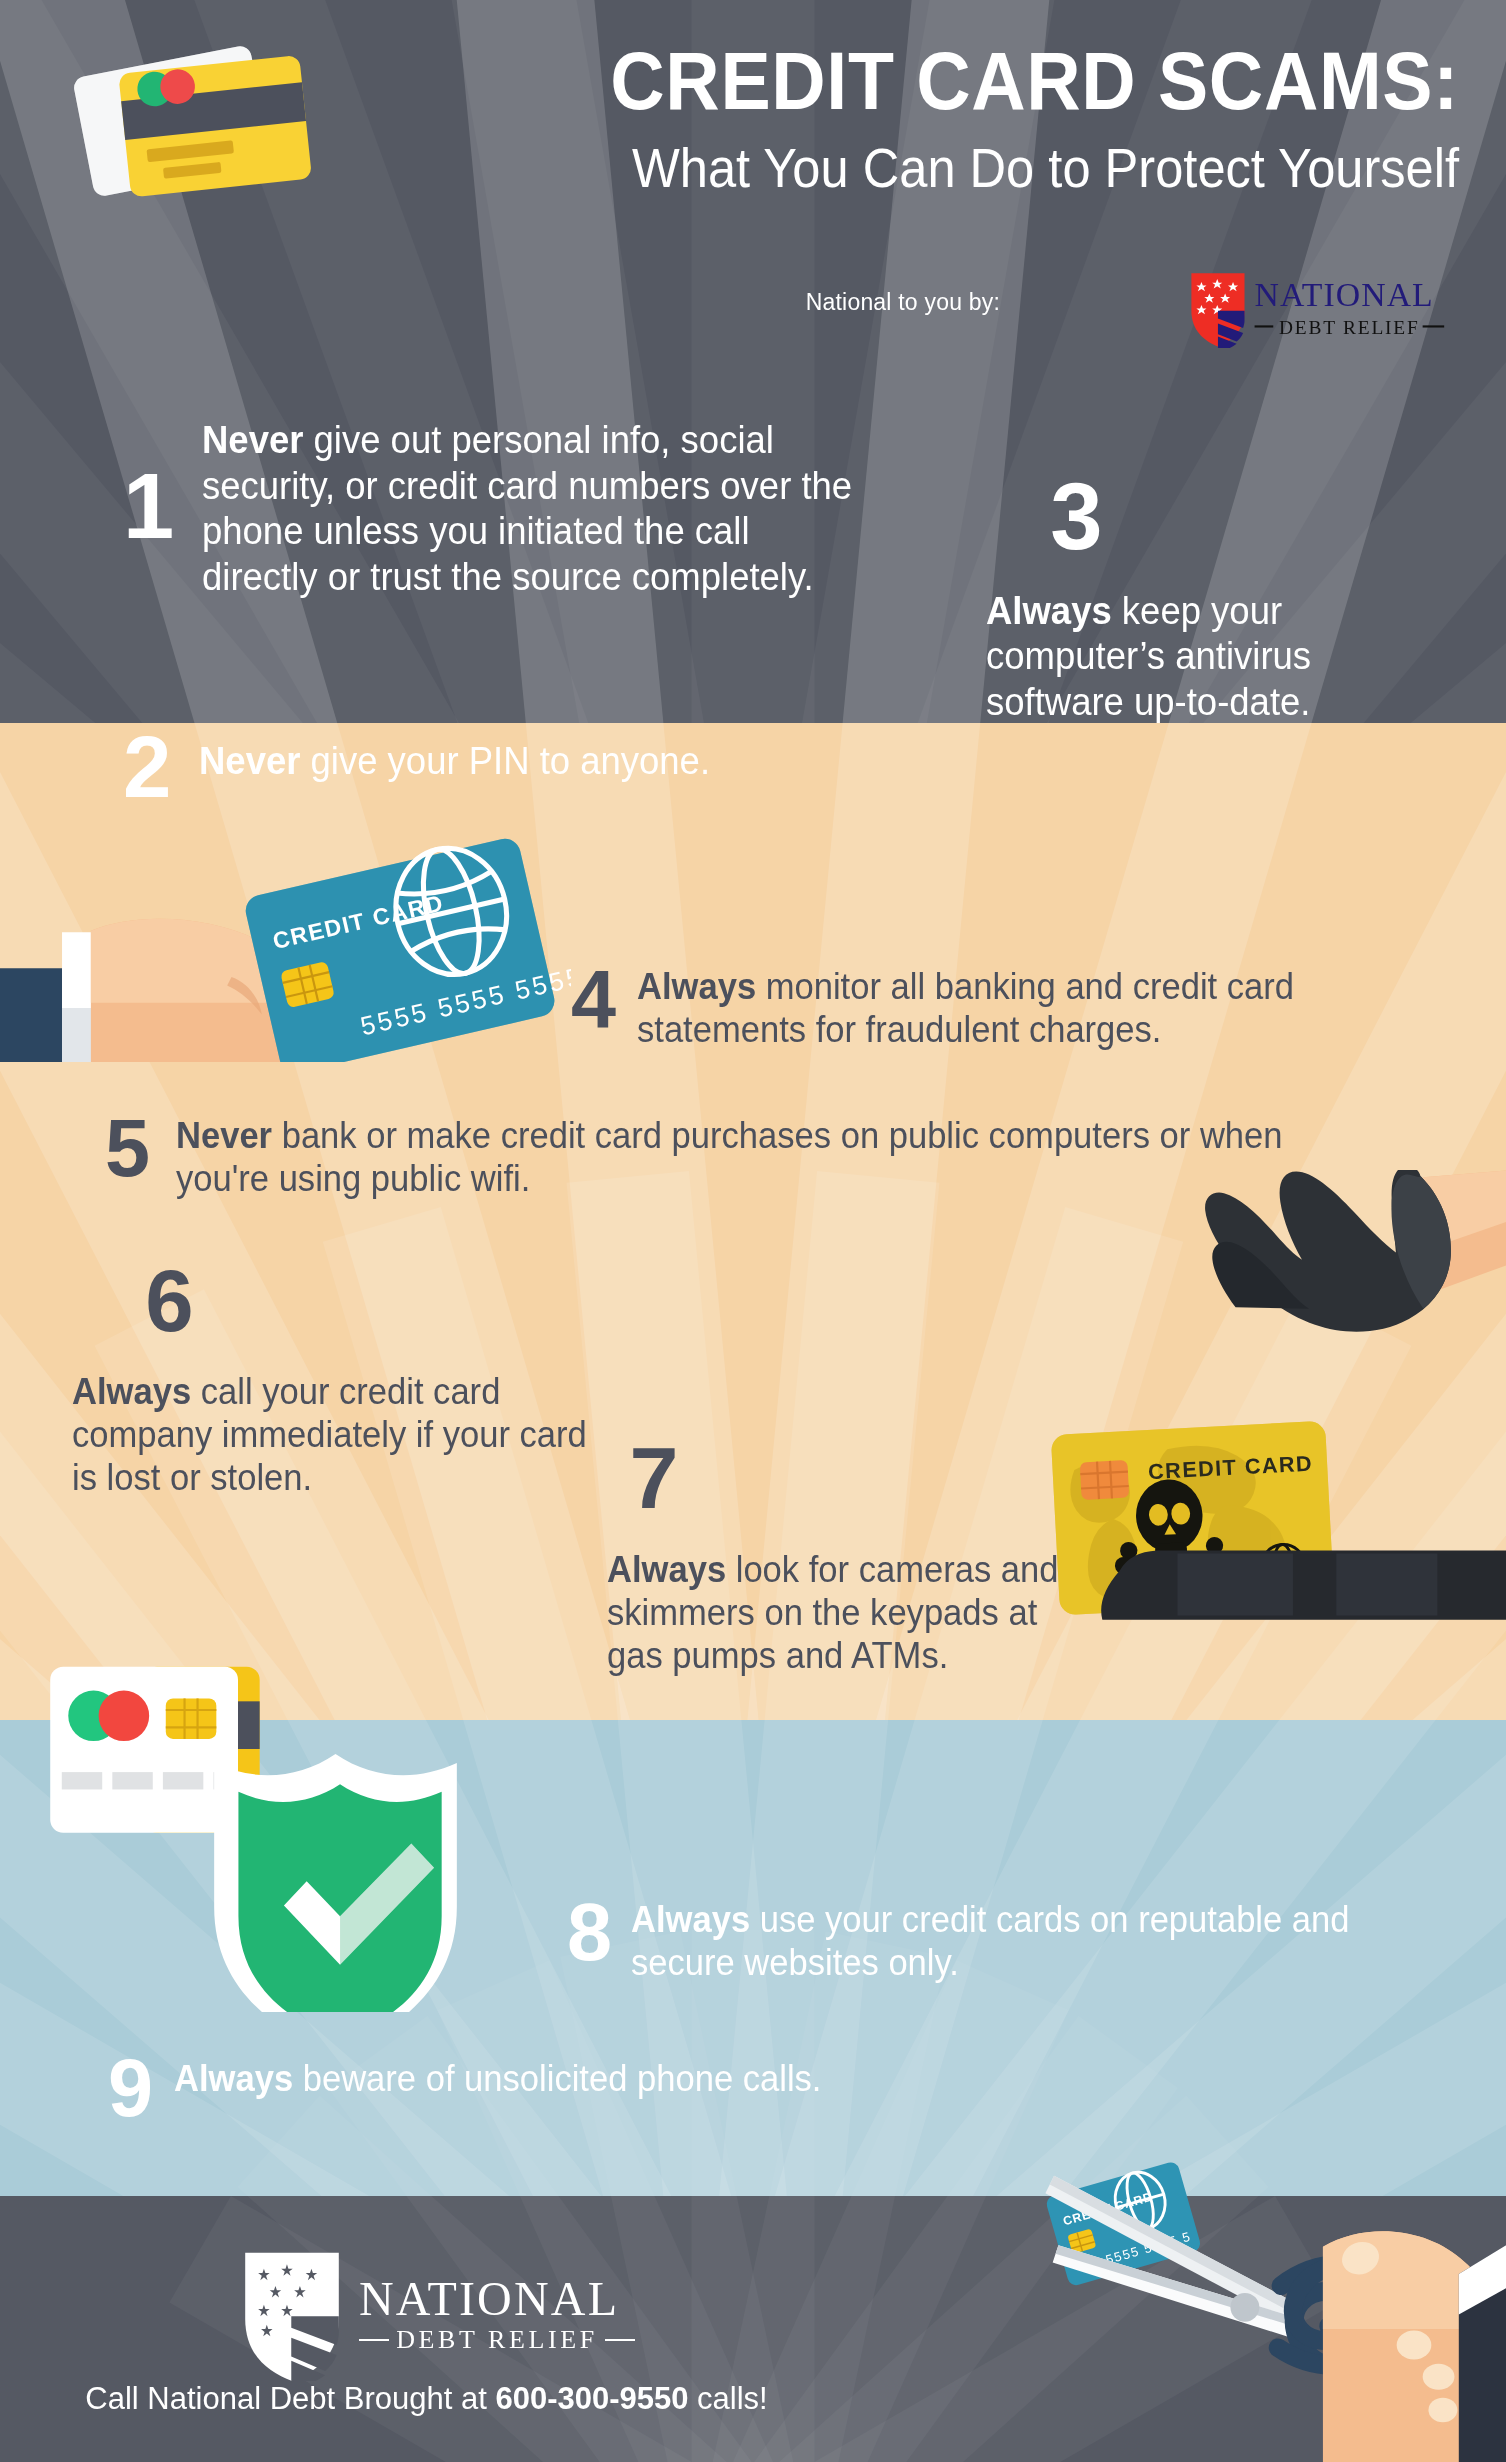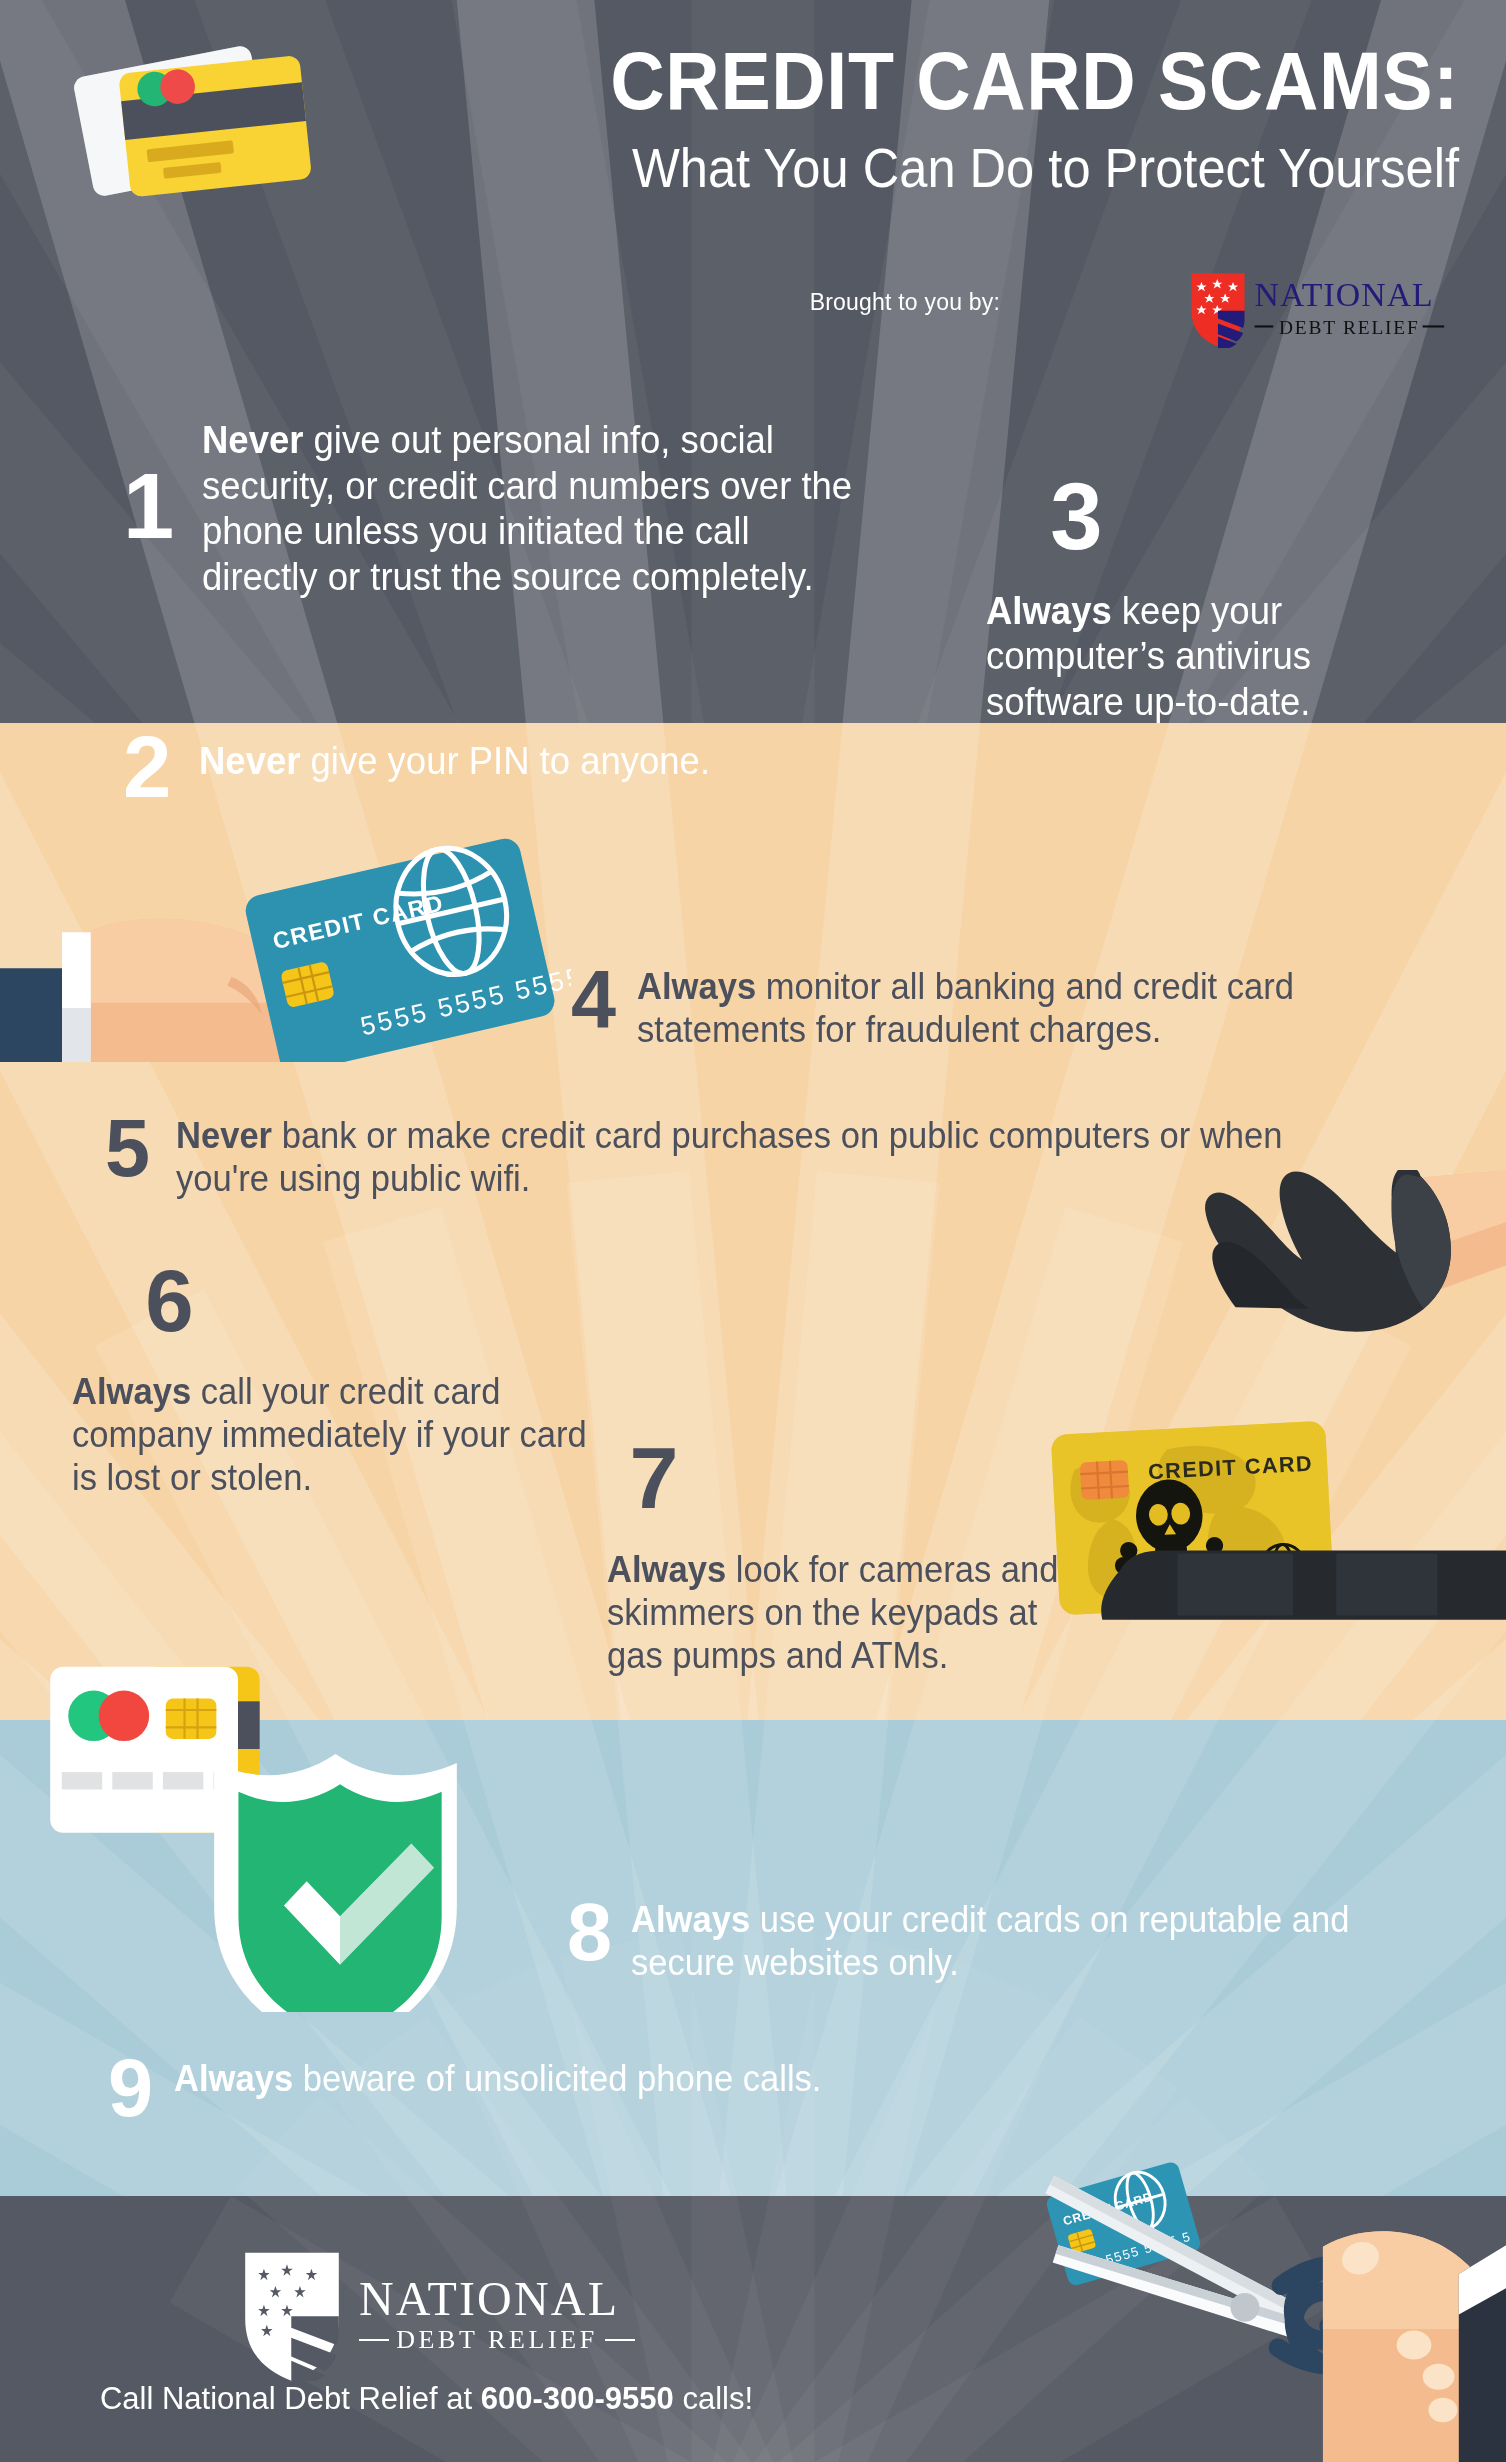--- a/index.html
+++ b/index.html
@@ -231,21 +231,21 @@
       <rect x="128" y="148" width="120" height="18" rx="3" fill="#D9A91E"></rect>
       <rect x="148" y="176" width="80" height="15" rx="3" fill="#D9A91E"></rect>
     </g>
   </svg>
 
   <div class="title-wrap">
     <div class="title-main">CREDIT CARD SCAMS:</div>
     <div class="title-sub">What You Can Do to Protect Yourself</div>
   </div>
 
-  <div class="brought">Brought to you by:</div>
+  <div class="brought">National to you by:</div>
 
   <svg class="art" style="left:1185px;top:269px;z-index:7;" width="267" height="79" viewBox="0 0 370 110">
     <g>
       <path d="M8 6 h74 v52 c0 28 -18 42 -37 50 c-19 -8 -37 -22 -37 -50 z" fill="#EE2D24"></path>
       <g fill="#ffffff">
         <polygon points="22,18 24,23 29,23 25,26 27,31 22,28 17,31 19,26 15,23 20,23"></polygon>
         <polygon points="44,14 46,19 51,19 47,22 49,27 44,24 39,27 41,22 37,19 42,19"></polygon>
         <polygon points="66,18 68,23 73,23 69,26 71,31 66,28 61,31 63,26 59,23 64,23"></polygon>
         <polygon points="33,34 35,39 40,39 36,42 38,47 33,44 28,47 30,42 26,39 31,39"></polygon>
         <polygon points="55,34 57,39 62,39 58,42 60,47 55,44 50,47 52,42 48,39 53,39"></polygon>
@@ -517,17 +517,17 @@
       <div class="nd-word nd-top">NATIONAL</div>
       <div class="nd-bot">
         <span class="nd-rule"></span>
         <span class="nd-word" style="font-size:26px;letter-spacing:3.6px;">DEBT RELIEF</span>
         <span class="nd-rule"></span>
       </div>
     </div>
   </div>
 
   <div class="footer-call">
-    <span>Call National Debt Relief at </span><b>600-300-9550</b><span> calls!</span>
+    <span>Call National Debt Brought at </span><b>600-300-9550</b><span> calls!</span>
   </div>
 
 </div>
 
 
 </body></html>

